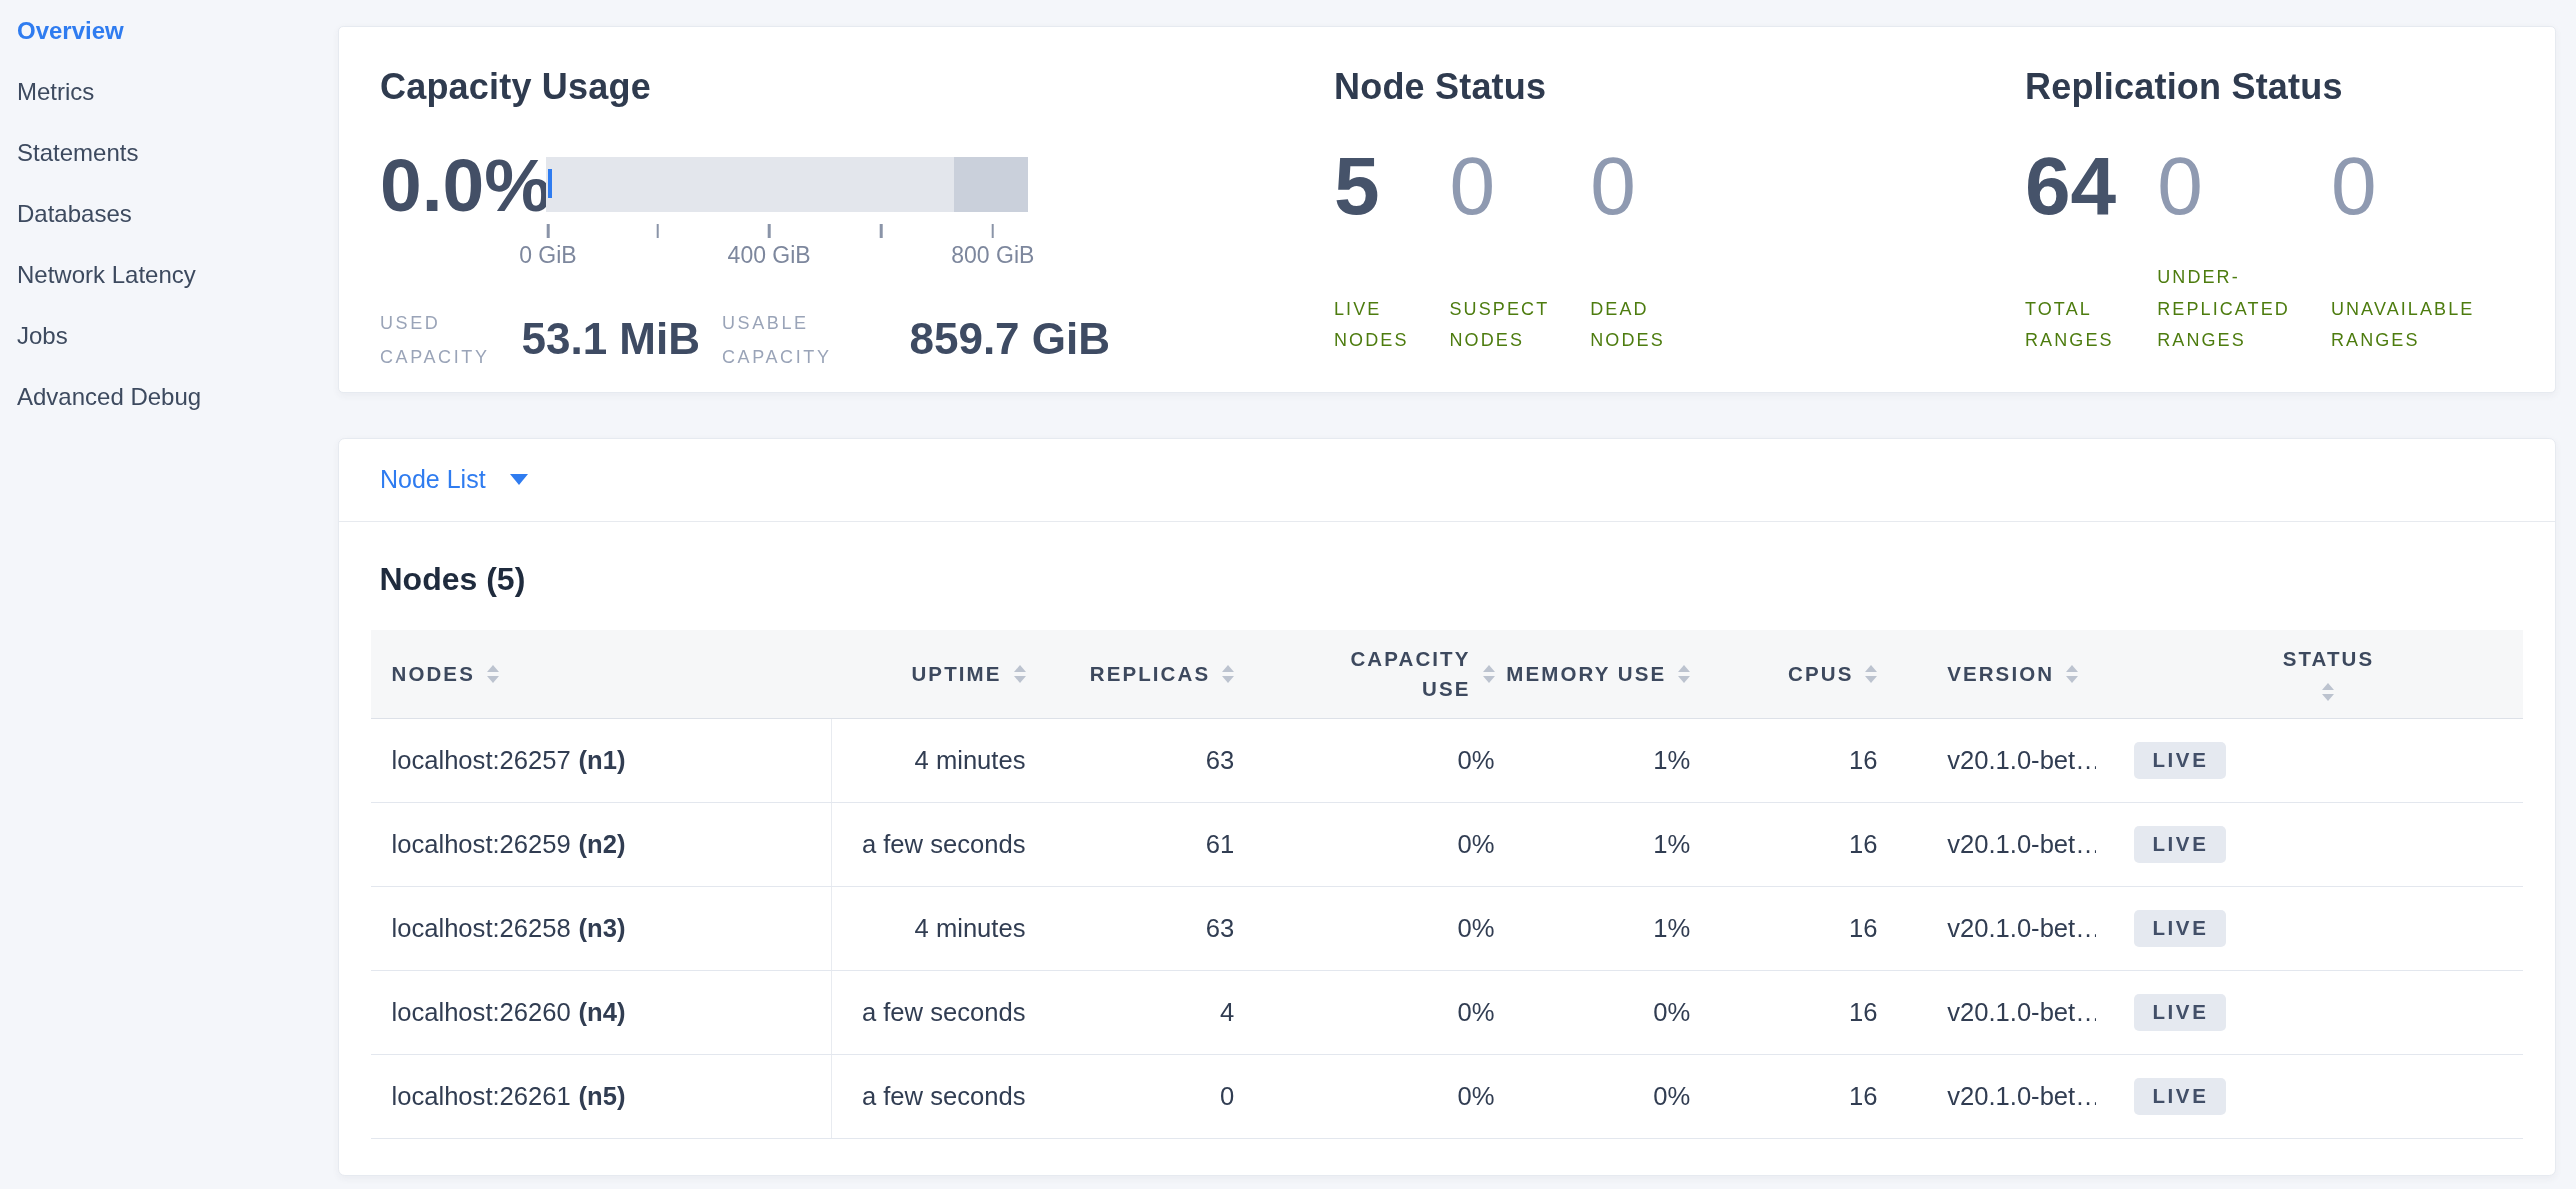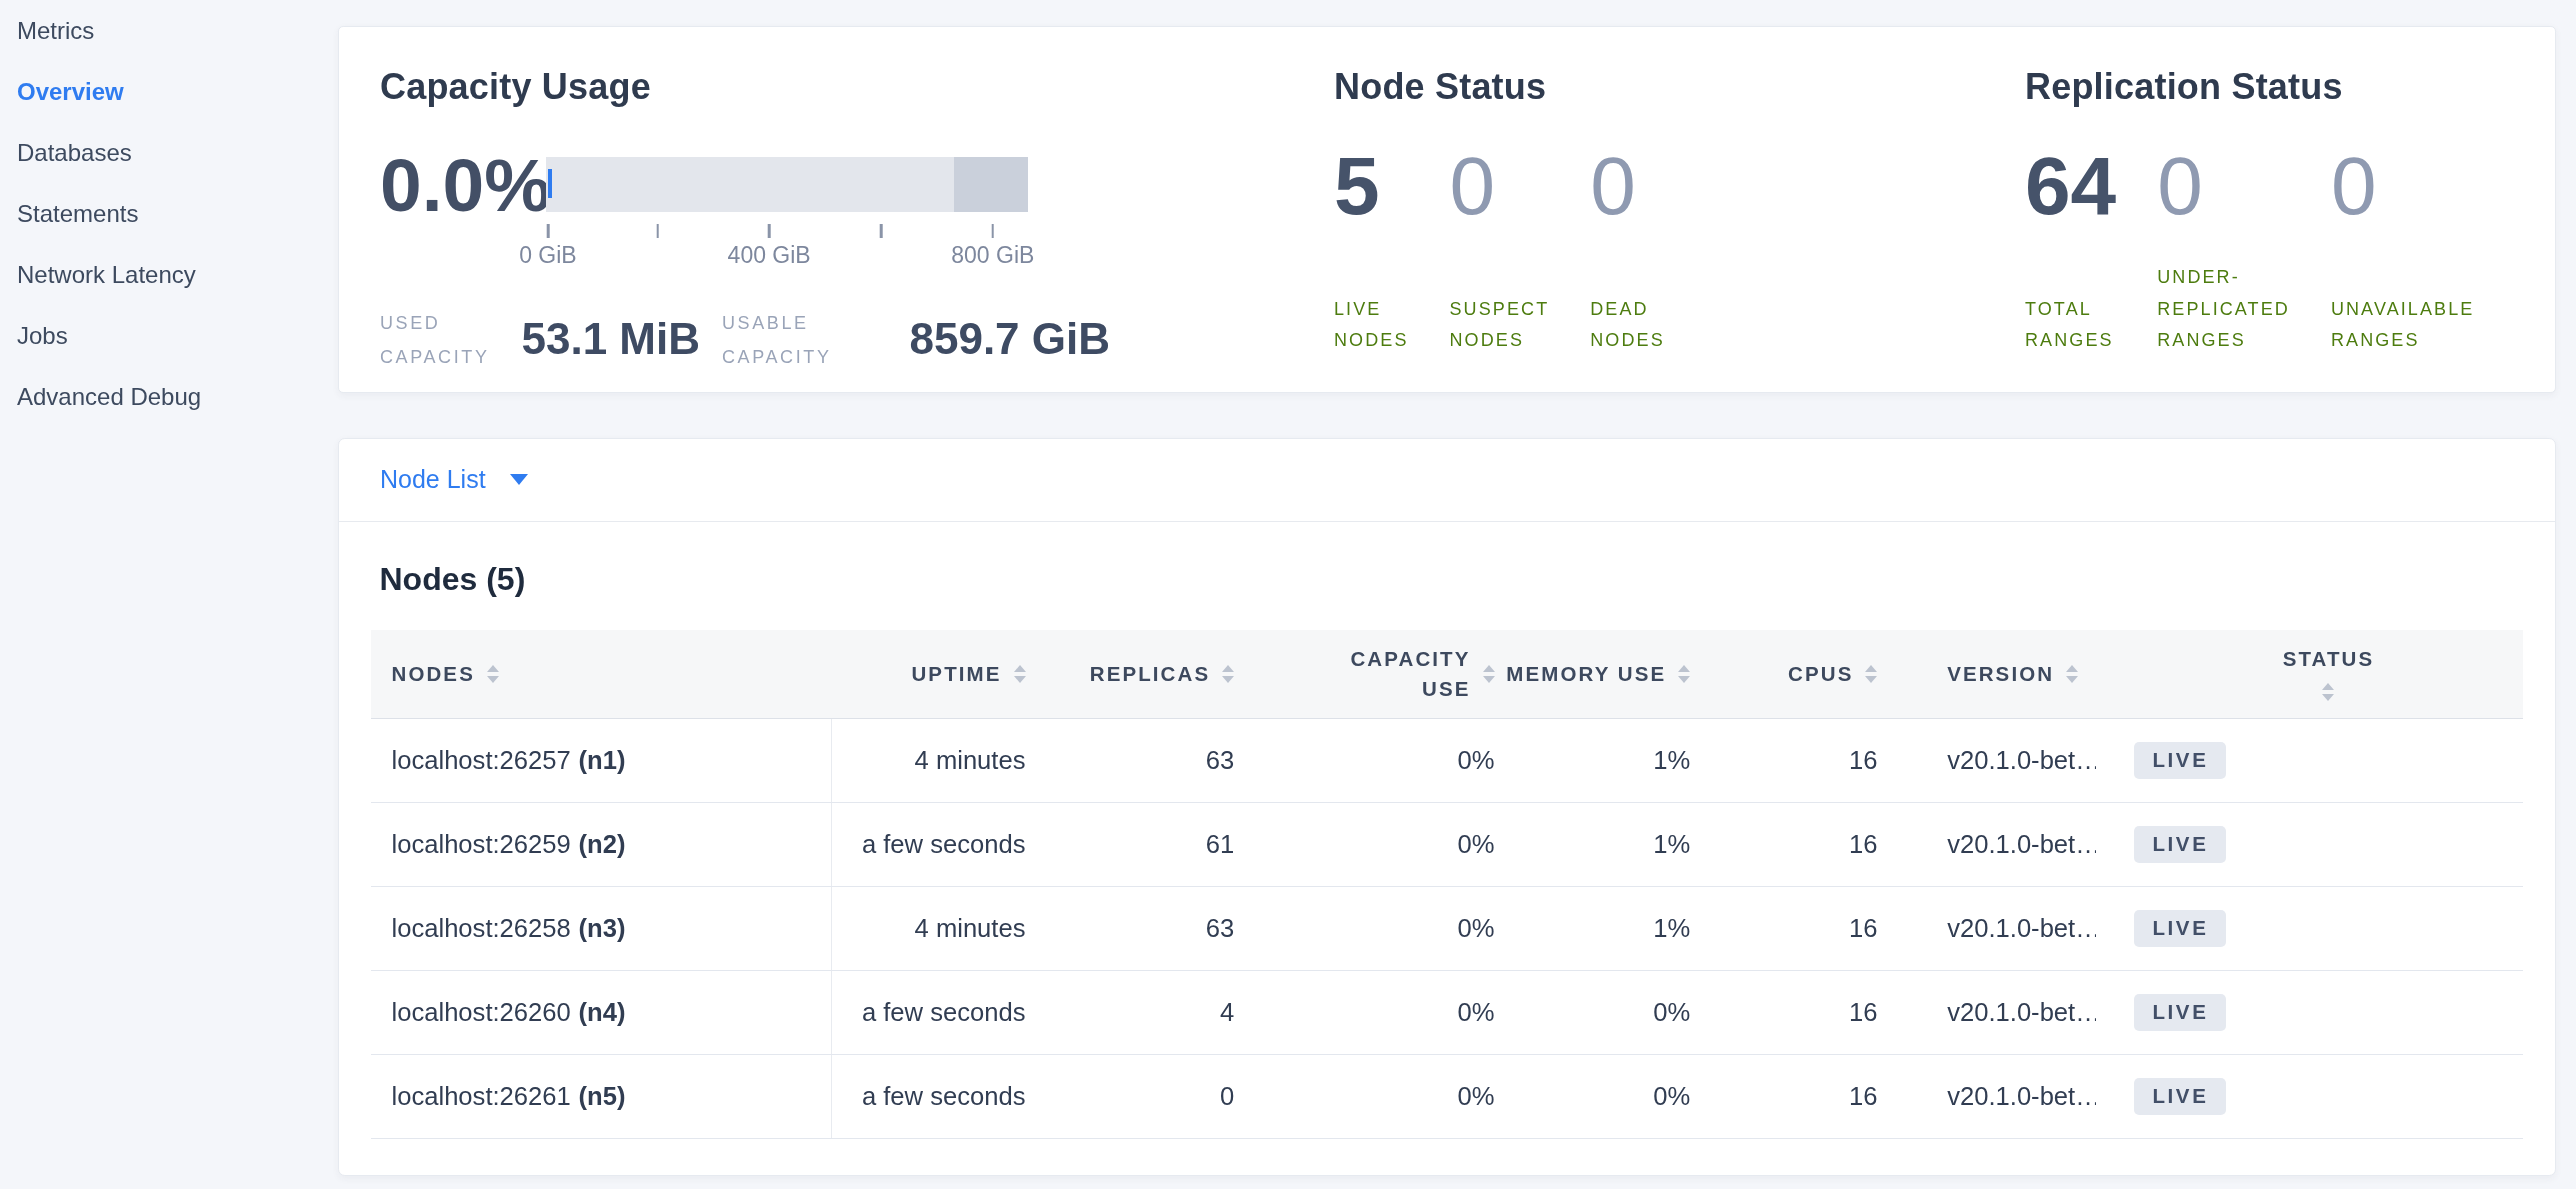--- a/index.html
+++ b/index.html
@@ -101,24 +101,24 @@
     font-size: 20.5px; font-weight: 700; letter-spacing: 2.6px;
     padding: 8.5px 18px; border-radius: 5.1px; line-height: 1;
   }
 </style>
 </head>
 <body>
 
 <div class="app">
 
   <nav class="sidebar">
+    <div class="side-item active">Overview</div>
     <div class="side-item">Metrics</div>
-    <div class="side-item active">Overview</div>
+    <div class="side-item">Statements</div>
     <div class="side-item">Databases</div>
-    <div class="side-item">Statements</div>
     <div class="side-item">Network Latency</div>
     <div class="side-item">Jobs</div>
     <div class="side-item">Advanced Debug</div>
   </nav>
 
   <main class="content">
 
     <section class="card summary-card">
 
       <div class="sec sec-capacity">

